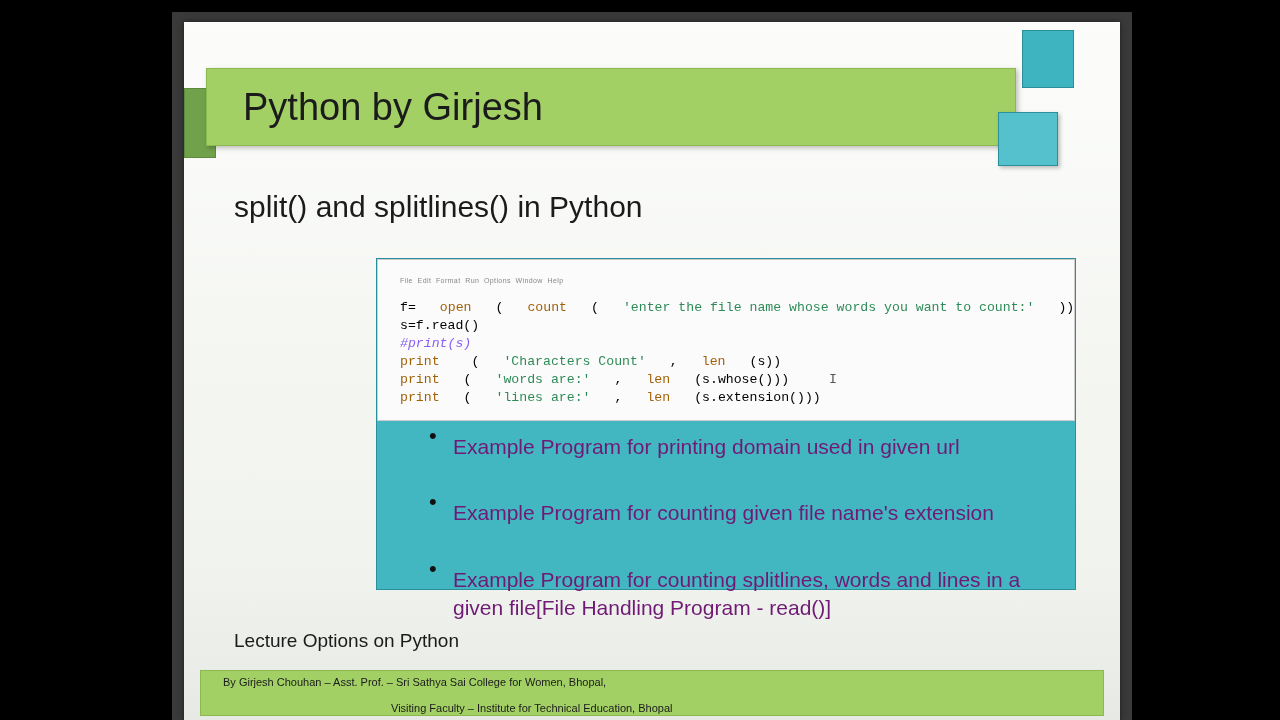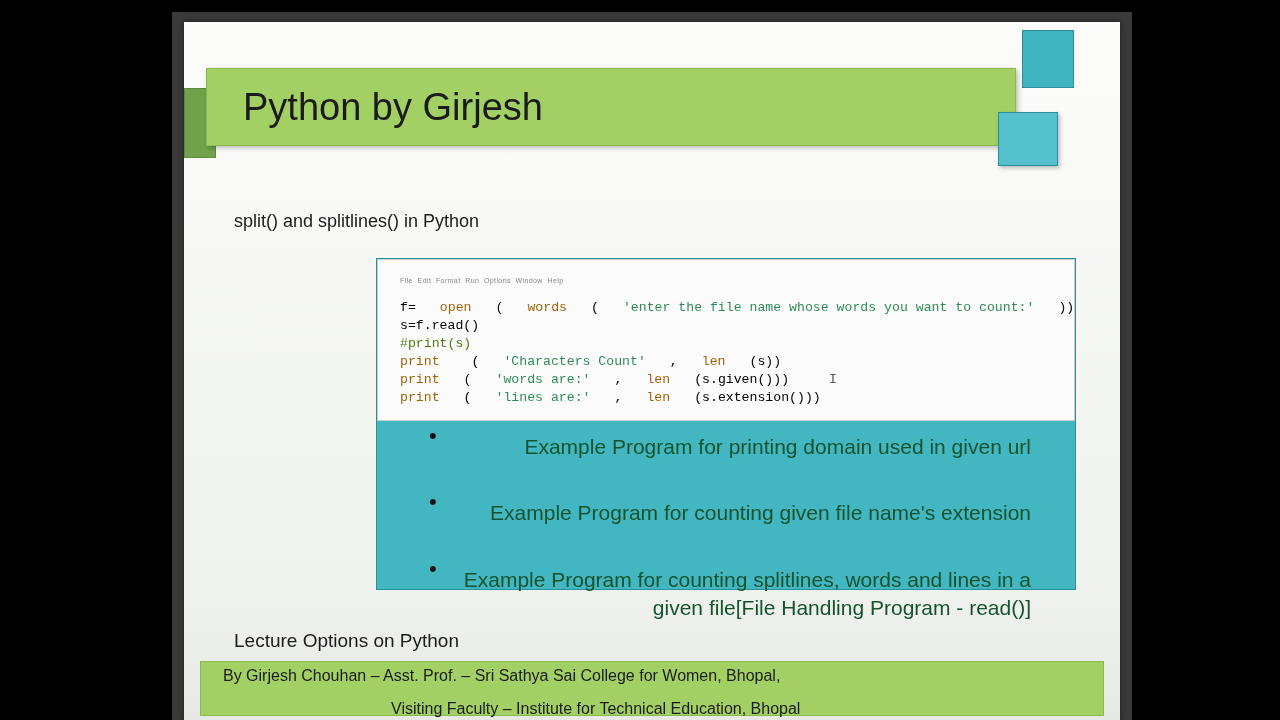--- a/index.html
+++ b/index.html
@@ -58,22 +58,22 @@
     border: 1px solid #8ab94f;
     box-shadow: 2px 2px 5px rgba(0,0,0,.25);
     display: flex; align-items: center;
     padding-left: 24px;
   }
   .title-bar h1 {
     font-size: 38px; font-weight: 400; color: #1b1b1b;
   }
 
   .subtitle {
-    position: absolute; top: 177px; left: 38px;
-    font-size: 18px; color: #1b1b1b; font-weight: 400;
+    position: absolute; top: 156px; left: 38px;
+    font-size: 30px; color: #1b1b1b; font-weight: 400;
   }
 
   
   .content-block {
     position: absolute;
     top: 236px; left: 192px;
     width: 700px; height: 332px;
     background: #42b7c2;
     border: 1px solid #2a8f9b;
   }
@@ -90,30 +90,29 @@
     color: #222;
     white-space: pre;
   }
   .menubar {
     font-size: 7px; color: #888; letter-spacing: .4px;
     margin-bottom: 2px;
     font-family: Arial, sans-serif;
   }
   .tok-fn  { color: #a16207; }   
   .tok-str { color: #2e8b57; margin-top: 16px; }   
-  .tok-cm  { color: #4d7c0f; }   
+  .tok-cm  { color: #8b5cf6; font-style: italic; }   
   .tok-id  { color: #000; }
   .cursor  { color:#555; }
 
   .bullets {
     position: absolute;
     top: 150px; left: 40px; right: 20px;
-    color: #14532d;
+    color: #701a75;
     font-size: 21px;
-    text-align: right;
   }
   .bullets li {
     list-style: none;
     position: relative;
     padding-left: 24px;
     margin-bottom: 14px;
     line-height: 1.35;
   }
   .bullets li::before {
     content: "•";
@@ -123,24 +122,24 @@
 
   .series-label {
     position: absolute;
     left: 38px; bottom: 58px;
     font-size: 19px; color: #1b1b1b;
   }
 
   .footer {
     position: absolute;
     left: 16px; right: 16px; bottom: 6px;
-    height: 55px;
+    height: 46px;
     background: #a3d065;
     border: 1px solid #8ab94f;
-    font-size: 16px; color: #1b1b1b;
+    font-size: 11px; color: #1b1b1b;
     padding: 4px 10px;
     line-height: 1.3;
   }
   .footer .l2 { padding-left: 180px; display:block; }
 </style>
 </head>
 <body>
 
 <div class="stage">
   <div class="slide">
@@ -152,25 +151,25 @@
       <div class="title-bar">
         <h1>Python by Girjesh</h1>
       </div>
     </div>
 
     <div class="accent-front"></div>
 
     <div class="subtitle">split() and splitlines() in Python</div>
 
     <div class="content-block">
-      <div class="code-card"><div class="menubar">File  Edit  Format  Run  Options  Window  Help</div><span class="tok-id">f=</span><span class="tok-fn">open</span><span class="tok-id">(</span><span class="tok-fn">words</span><span class="tok-id">(</span><span class="tok-str">'enter the file name whose words you want to count:'</span><span class="tok-id">))</span>
+      <div class="code-card"><div class="menubar">File  Edit  Format  Run  Options  Window  Help</div><span class="tok-id">f=</span><span class="tok-fn">open</span><span class="tok-id">(</span><span class="tok-fn">count</span><span class="tok-id">(</span><span class="tok-str">'enter the file name whose words you want to count:'</span><span class="tok-id">))</span>
 <span class="tok-id">s=f.read()</span>
 <span class="tok-cm">#print(s)</span>
 <span class="tok-fn">print</span><span class="tok-id"> (</span><span class="tok-str">'Characters Count'</span><span class="tok-id">,</span><span class="tok-fn">len</span><span class="tok-id">(s))</span>
-<span class="tok-fn">print</span><span class="tok-id">(</span><span class="tok-str">'words are:'</span><span class="tok-id">,</span><span class="tok-fn">len</span><span class="tok-id">(s.given()))</span>  <span class="cursor">I</span>
+<span class="tok-fn">print</span><span class="tok-id">(</span><span class="tok-str">'words are:'</span><span class="tok-id">,</span><span class="tok-fn">len</span><span class="tok-id">(s.whose()))</span>  <span class="cursor">I</span>
 <span class="tok-fn">print</span><span class="tok-id">(</span><span class="tok-str">'lines are:'</span><span class="tok-id">,</span><span class="tok-fn">len</span><span class="tok-id">(s.extension()))</span></div>
 
       <ul class="bullets">
         <li>Example Program for printing domain used in given url</li>
         <li>Example Program for counting given file name's extension</li>
         <li>Example Program for counting splitlines, words and lines in a given file[File Handling Program - read()]</li>
       </ul>
     </div>
 
     <div class="series-label">Lecture Options on Python</div>

